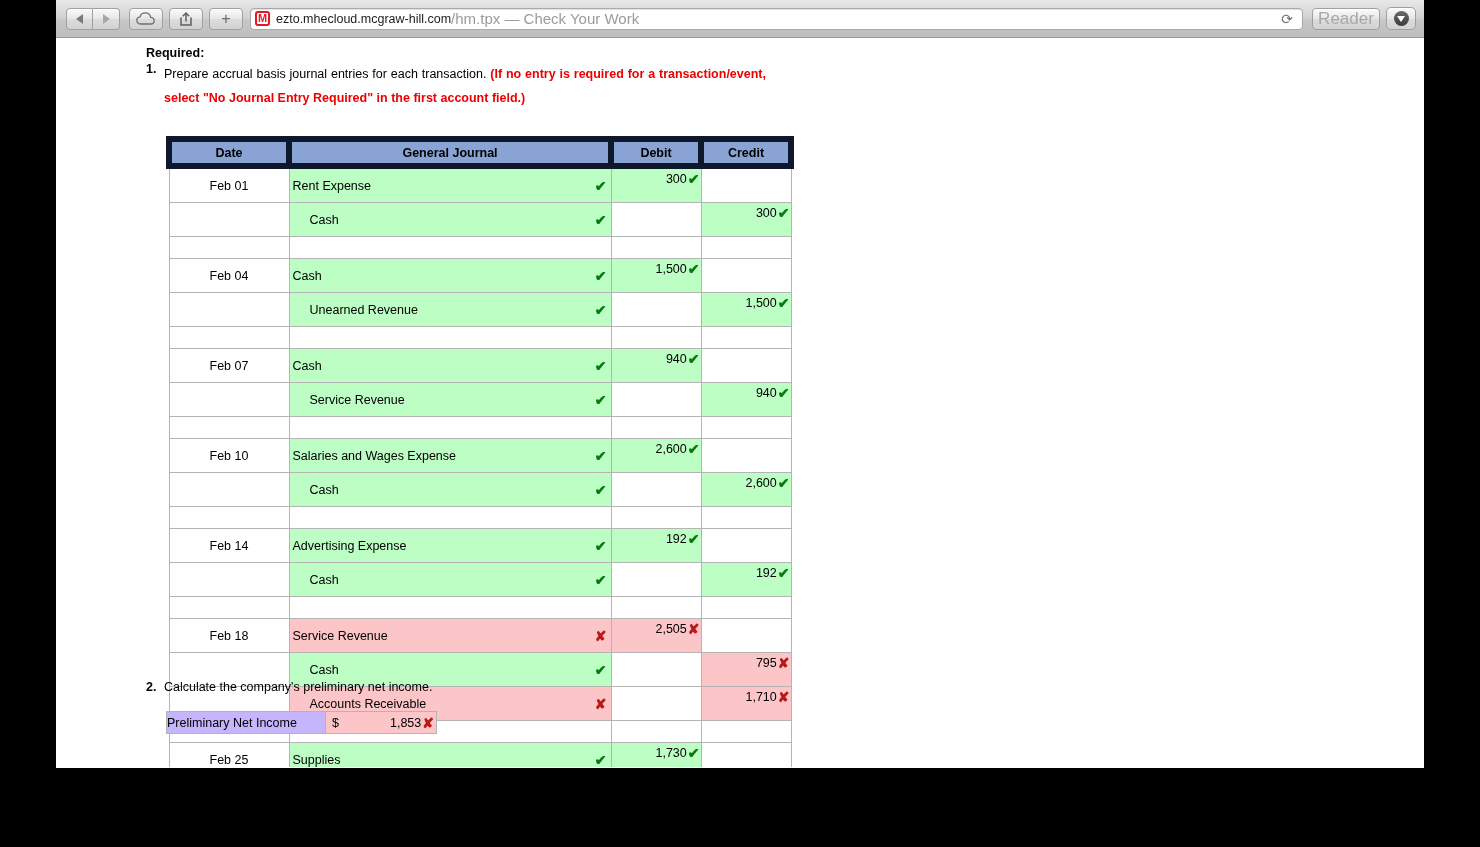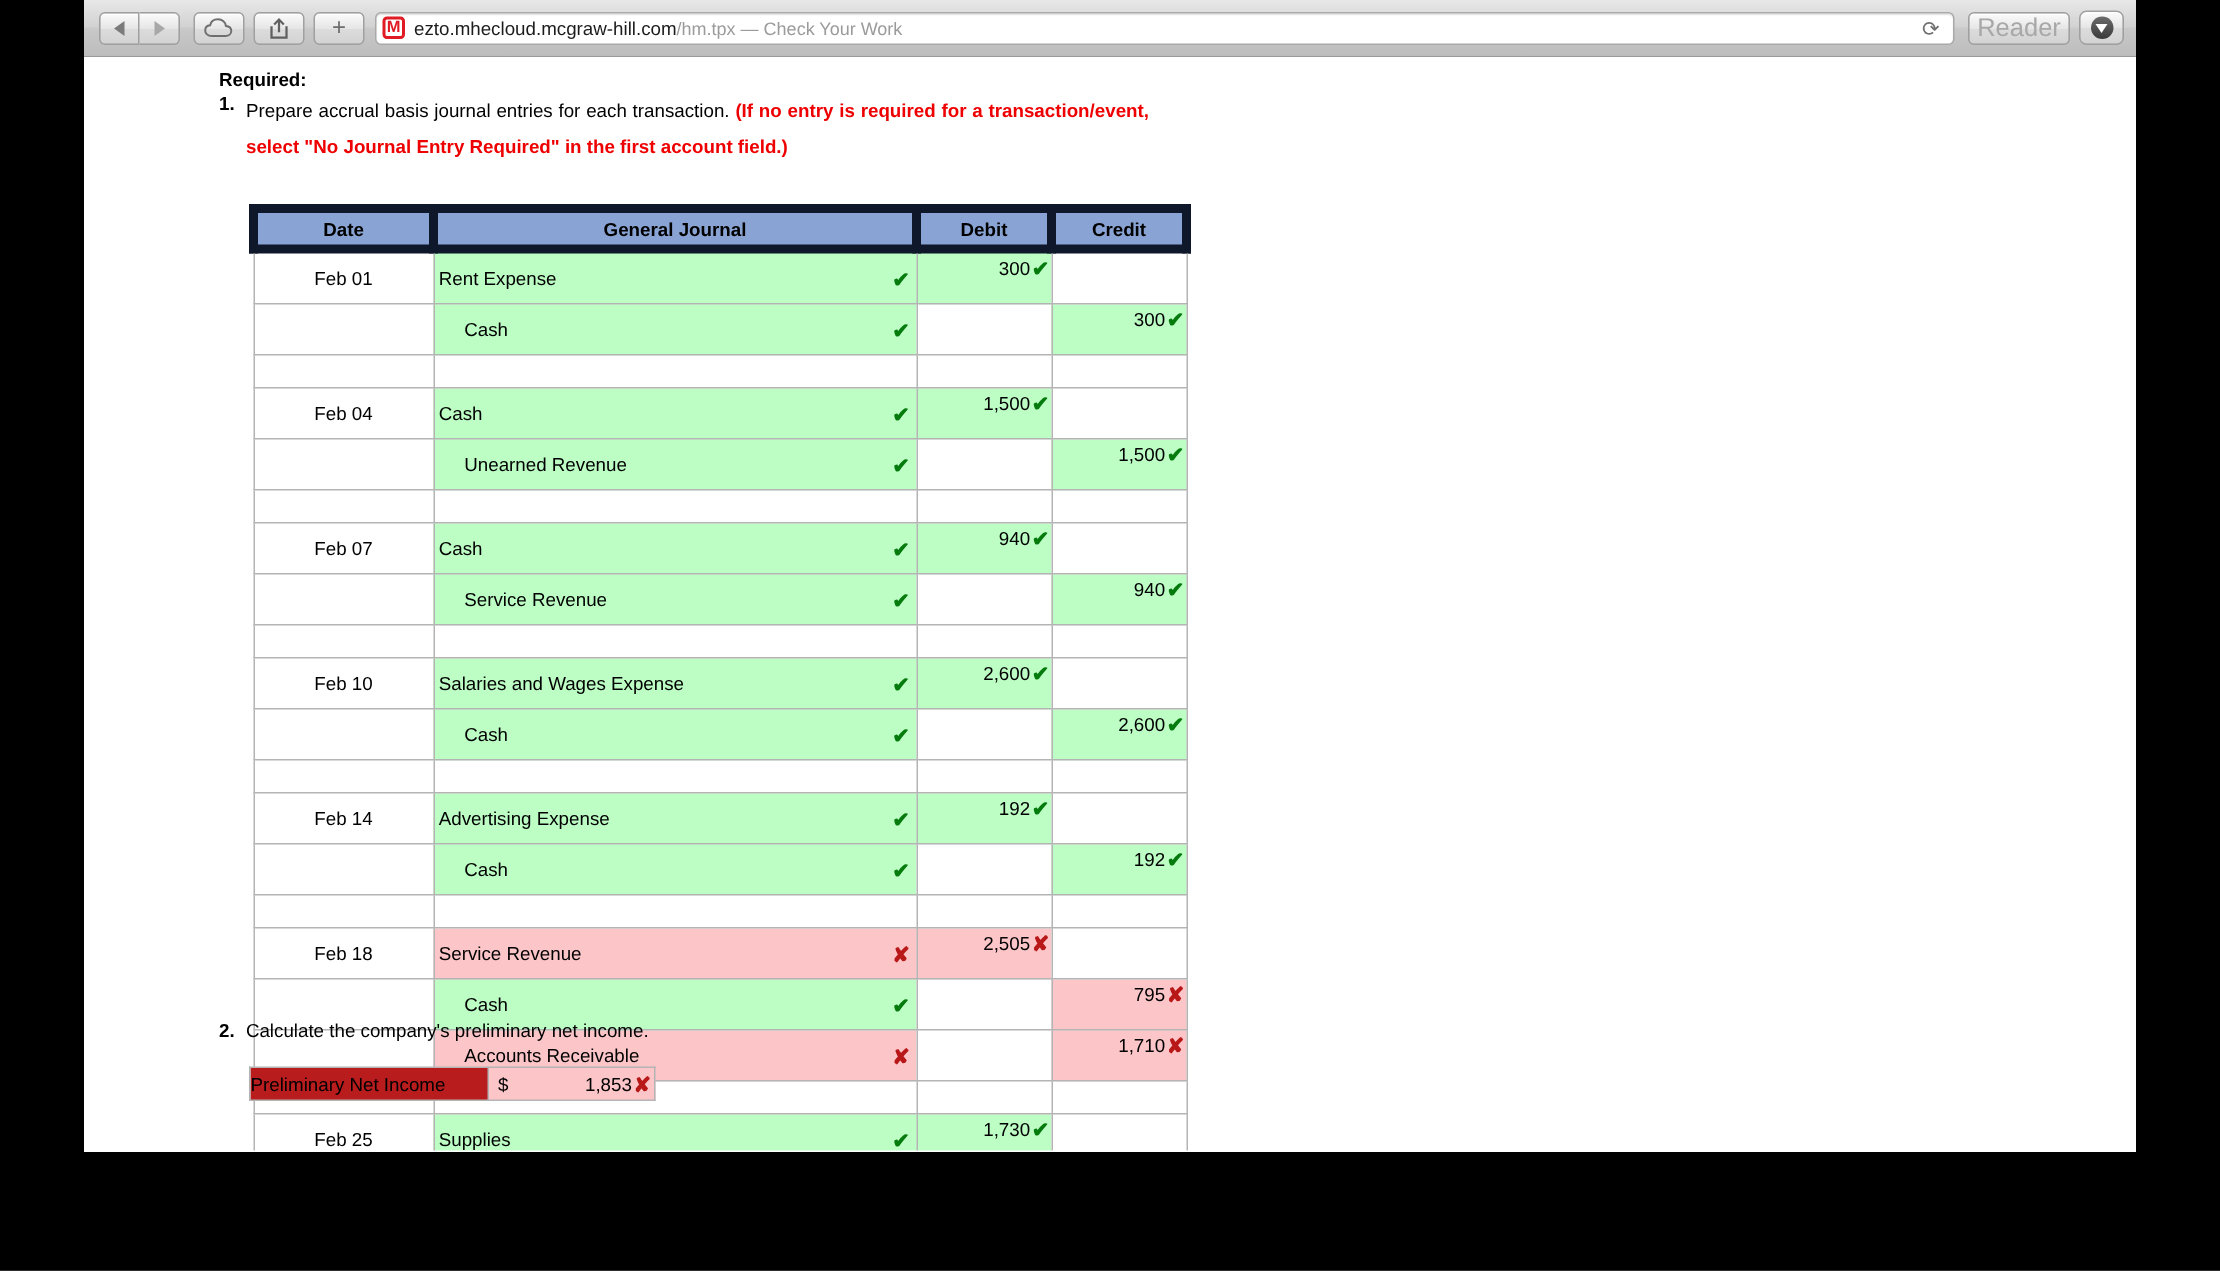--- a/index.html
+++ b/index.html
@@ -131,21 +131,21 @@
 
   #url-text {
     margin-left: 6px;
     font-size: 12.5px;
     color: #1c1c1c;
     font-weight: normal;
     white-space: nowrap;
     font-family: "Liberation Sans", sans-serif;
   }
   #url-path {
-    font-size: 12px;
+    font-size: 15px;
     color: #9b9b9b;
     font-weight: normal;
     white-space: nowrap;
   }
 
   #reload-btn {
     margin-left: auto;
     margin-right: 2px;
     color: #6f6f6f;
     font-size: 14px;
@@ -324,21 +324,21 @@
     border-collapse: collapse;
     font-size: 12.5px;
   }
   #netincome-table td {
     border: 1px solid #b4b4b4;
     height: 21px;
     padding: 0;
     font-family: "Liberation Sans", sans-serif;
   }
   #ni-label {
-    background: #b91c1c;
+    background: #c4b5fd;
     width: 158px;
     padding-left: 5px;
     font-size: 12.5px;
     color: #000000;
   }
   #ni-value {
     background: #fcc5c8;
     width: 110px;
   }
   .ni-inner {

